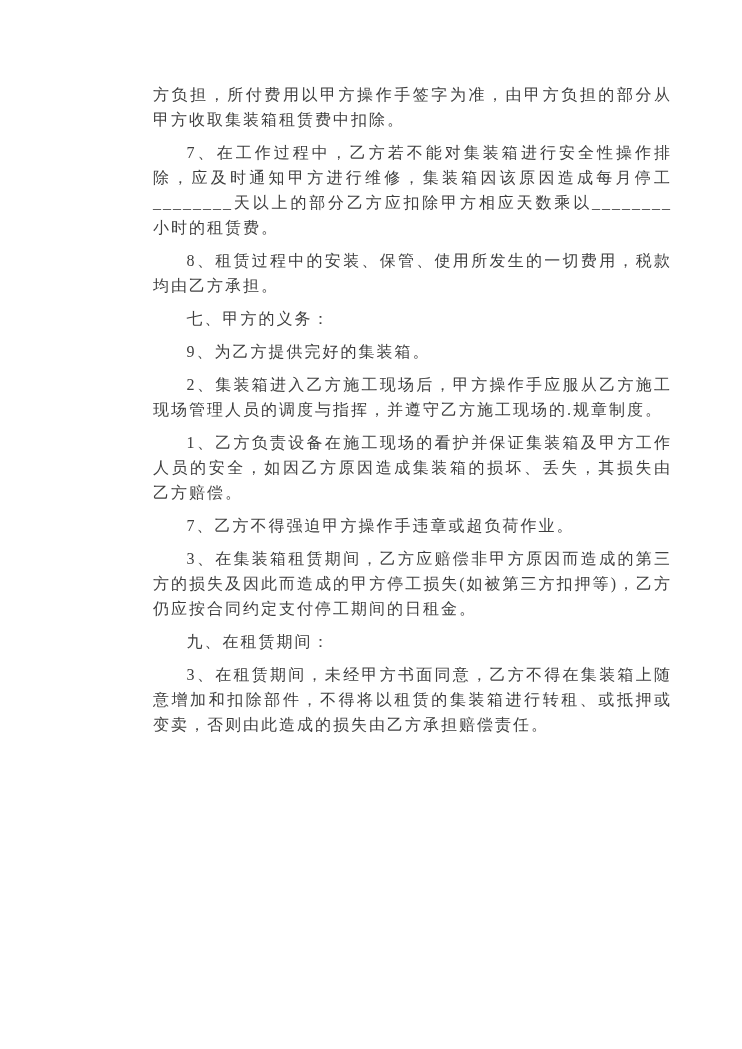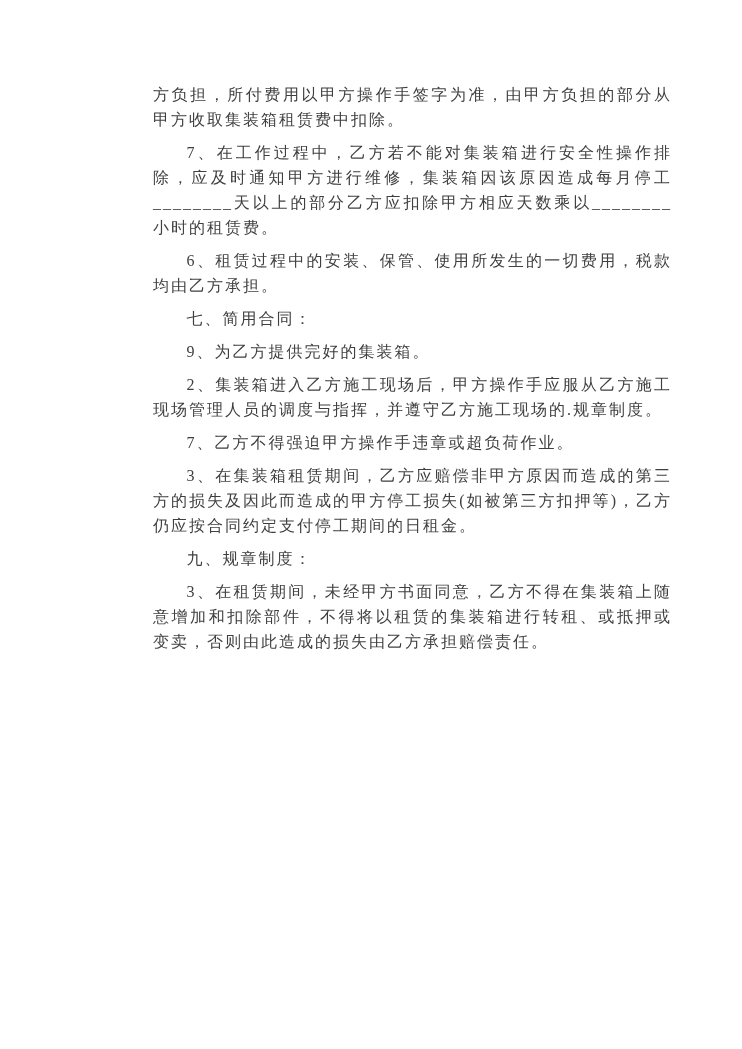--- a/index.html
+++ b/index.html
@@ -61,27 +61,28 @@
   }
 </style>
 </head>
 <body>
 
 <div class="page">
 
   <div class="content">
     <p>方负担，所付费用以甲方操作手签字为准，由甲方负担的部分从甲方收取集装箱租赁费中扣除。</p>
     <p class="indent">7、在工作过程中，乙方若不能对集装箱进行安全性操作排除，应及时通知甲方进行维修，集装箱因该原因造成每月停工________天以上的部分乙方应扣除甲方相应天数乘以________小时的租赁费。</p>
-    <p class="indent">6、租赁过程中的安装、保管、使用所发生的一切费用，税款均由乙方承担。</p>
-    <p class="indent">七、简用合同：</p>
+    <p class="indent">8、租赁过程中的安装、保管、使用所发生的一切费用，税款均由乙方承担。</p>
+    <p class="indent">七、甲方的义务：</p>
     <p class="indent">9、为乙方提供完好的集装箱。</p>
     <p class="indent">2、集装箱进入乙方施工现场后，甲方操作手应服从乙方施工现场管理人员的调度与指挥，并遵守乙方施工现场的.规章制度。</p>
+    <p class="indent">1、乙方负责设备在施工现场的看护并保证集装箱及甲方工作人员的安全，如因乙方原因造成集装箱的损坏、丢失，其损失由乙方赔偿。</p>
     <p class="indent">7、乙方不得强迫甲方操作手违章或超负荷作业。</p>
     <p class="indent">3、在集装箱租赁期间，乙方应赔偿非甲方原因而造成的第三方的损失及因此而造成的甲方停工损失(如被第三方扣押等)，乙方仍应按合同约定支付停工期间的日租金。</p>
-    <p class="indent">九、规章制度：</p>
+    <p class="indent">九、在租赁期间：</p>
     <p class="indent">3、在租赁期间，未经甲方书面同意，乙方不得在集装箱上随意增加和扣除部件，不得将以租赁的集装箱进行转租、或抵押或变卖，否则由此造成的损失由乙方承担赔偿责任。</p>
   </div>
 
   <div class="watermark">
     <div class="wm-title">简用合同</div>
     <div class="wm-subtitle">源文件下载无水印</div>
   </div>
 
 </div>
 

